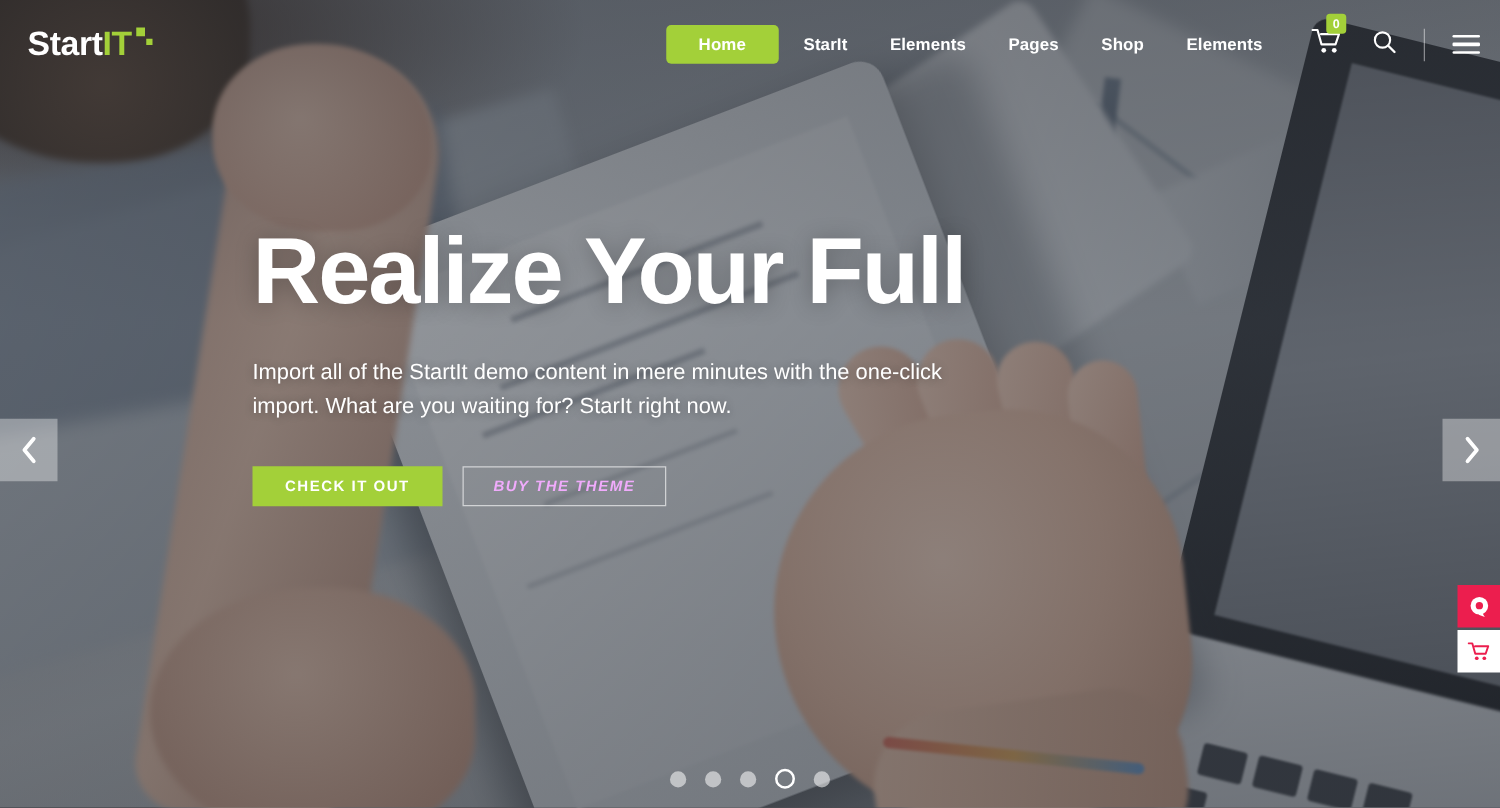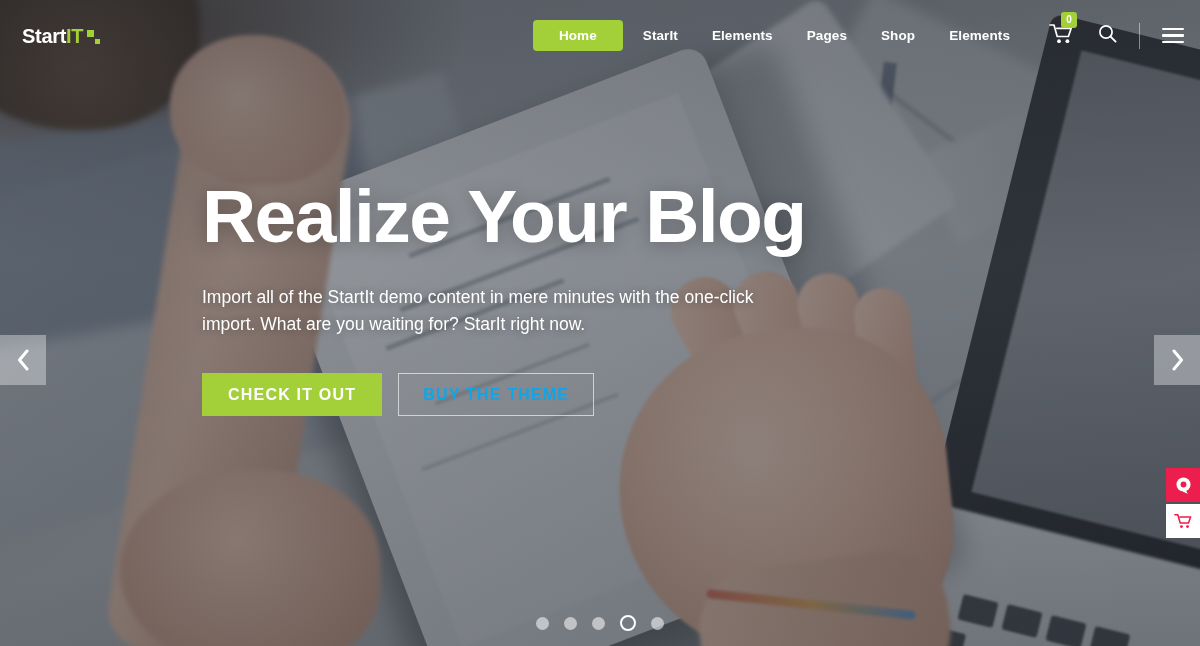--- a/index.html
+++ b/index.html
@@ -212,22 +212,22 @@
   }
 
   
   .header {
     position:absolute; top:0; left:0; right:0; height:71px;
     display:flex; align-items:center;
     z-index:30;
   }
   .logo {
     margin-left:22px;
-    display:flex; align-items:flex-end;
-    font-size:20px; font-weight:bold; letter-spacing:-.3px;
+    display:flex; align-items:flex-start;
+    font-size:27px; font-weight:bold; letter-spacing:-.3px;
     line-height:1;
     cursor:pointer;
   }
   .logo .lw { color:#ffffff; }
   .logo .lg { color:#a3d039; }
   .logo .sq {
     display:inline-block; margin-left:4px; position:relative; width:14px; height:16px;
   }
   .logo .sq i {
     position:absolute; display:block; background:#a3d039;
@@ -295,35 +295,36 @@
   .subtitle {
     margin-top:32px;
     color:#ffffff;
     font-size:17.5px;
     line-height:1.52;
     max-width:600px;
     text-shadow:0 1px 8px rgba(0,0,0,.3);
   }
   .btn-row { margin-top:36px; display:flex; gap:16px; }
   .btn {
-    font-size:16px; font-weight:bold; letter-spacing:1.2px;
+    font-size:12px; font-weight:bold; letter-spacing:1.2px;
     display:flex; align-items:center; justify-content:center;
     cursor:pointer;
-    height:43px;
+    height:32px;
   }
   .btn-primary {
     background:#a3d039; color:#ffffff;
     padding:0 26px;
     min-width:122px;
   }
   .btn-outline {
-    background:transparent; color:#0ea5e9;
+    background:transparent; color:#f0abfc;
     border:1.5px solid rgba(255,255,255,.62);
     padding:0 24px;
     min-width:132px;
+    font-style:italic;
   }
 
   
   .arrow {
     position:absolute; top:335px;
     width:46px; height:50px;
     background:rgba(255,255,255,.36);
     display:flex; align-items:center; justify-content:center;
     z-index:25; cursor:pointer;
   }
@@ -450,21 +451,21 @@
           <span></span>
           <span></span>
         </div>
 
       </div>
     </nav>
   </div>
 
   <div class="slide-content">
     <div class="headline">
-      <div>Realize Your Blog</div>
+      <div>Realize Your Full</div>
     </div>
     <div class="subtitle">Import all of the StartIt demo content in mere minutes with the one-click import. What are you waiting for? StarIt right now.</div>
     <div class="btn-row">
       <div class="btn btn-primary">CHECK IT OUT</div>
       <div class="btn btn-outline">BUY THE THEME</div>
     </div>
   </div>
 
   <div class="arrow left">
     <svg width="13" height="22" viewBox="0 0 13 22">

